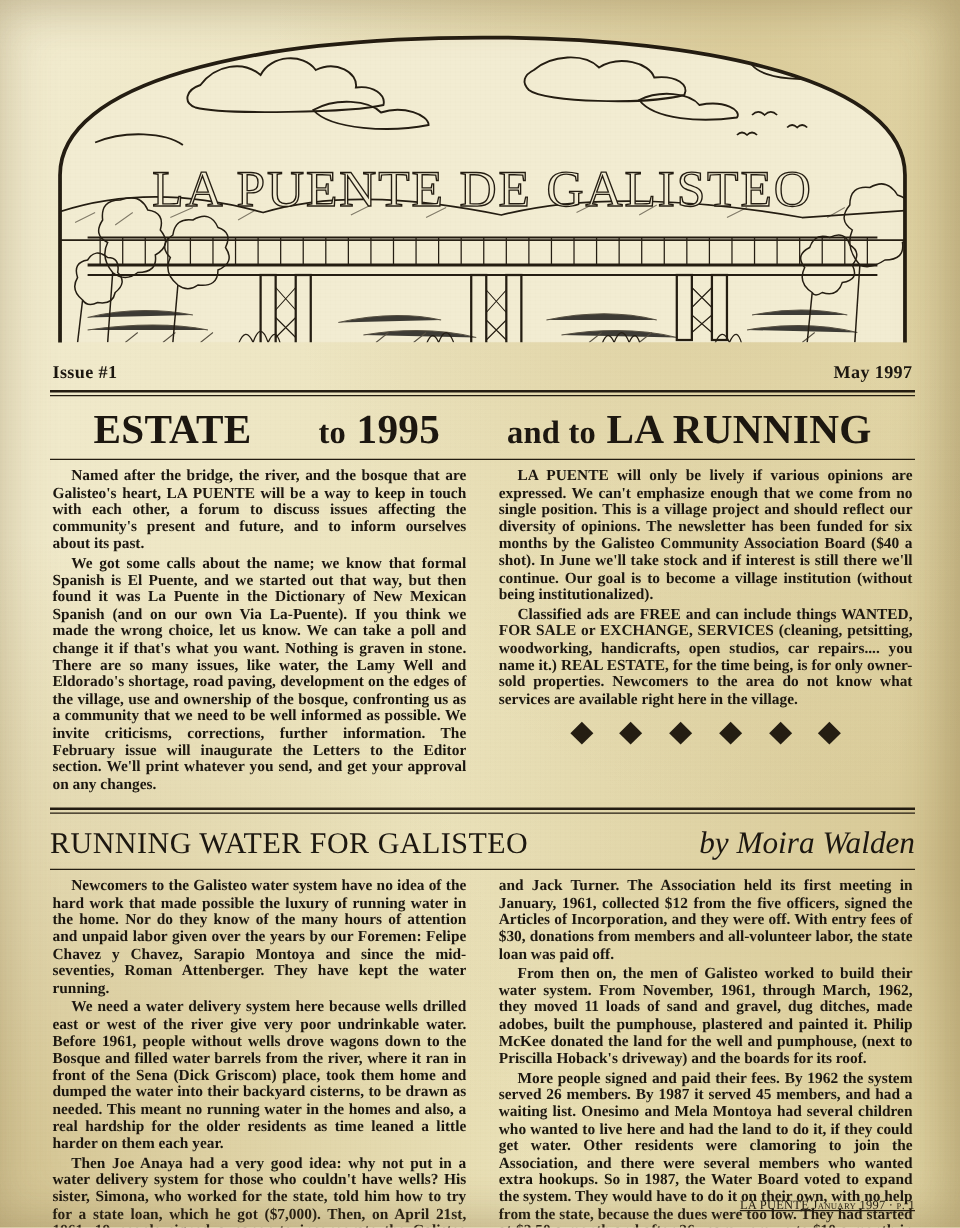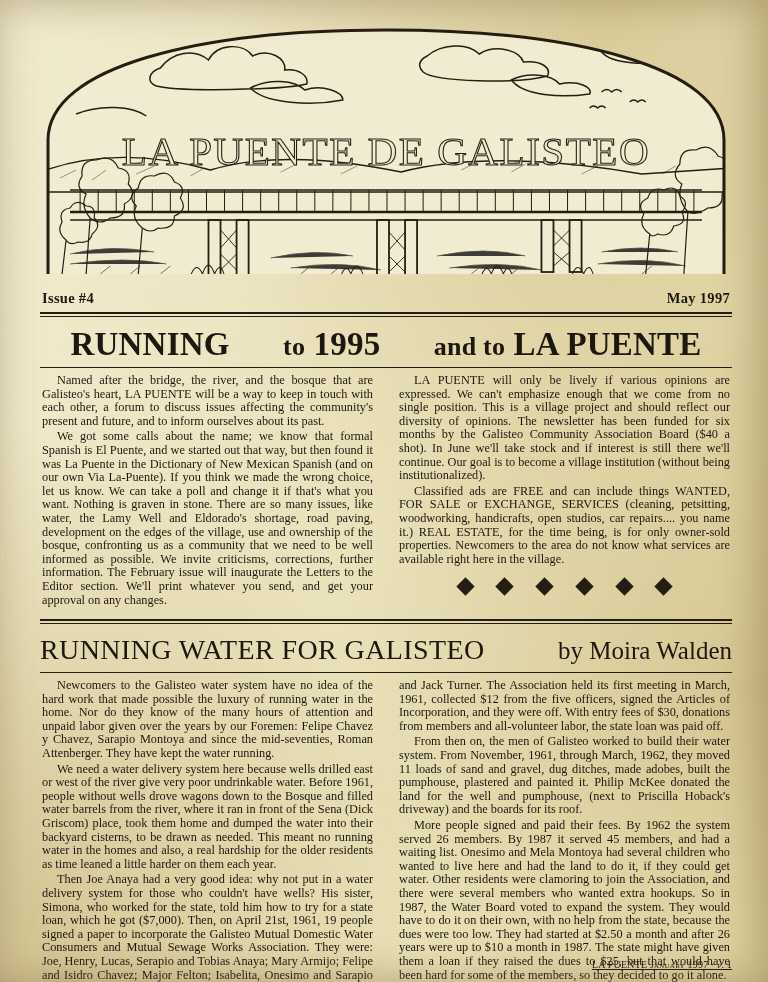--- a/index.html
+++ b/index.html
@@ -87,36 +87,37 @@
   }
   .headline-main .small { font-size: 26px; font-weight: bold; margin-left: 45px; }
 
   .section-head {
     display: flex;
     align-items: baseline;
     justify-content: space-between;
     margin: 10px 2px 6px 2px;
   }
   .section-head .title {
-    font-size: 28px;
+    font-size: 24px;
     letter-spacing: .4px;
   }
   .section-head .byline {
     font-size: 25px;
+    font-style: italic;
     font-family: "Liberation Serif", serif;
     margin-left: 43px;
   }
 
   
   .cols {
     display: flex;
     gap: 26px;
     margin: 6px 4px 0 4px;
   }
-  .col { width: 50%; }
+  .col { width: 50%; font-weight: bold; }
   .col p {
     margin: 0 0 2px 0;
     text-indent: 15px;
     text-align: justify;
     font-size: 12.3px;
     line-height: 13.6px;
     font-family: "Liberation Serif", serif;
     hyphens: auto;
   }
   .col p.noindent { text-indent: 0; }
@@ -267,32 +268,32 @@
           <path d="M440,254 q5,-14 10,-2 q6,-16 12,0 q5,-12 9,2"></path>
           <path d="M530,254 q6,-16 12,-2 q6,-14 10,2"></path>
         </g>
       </g>
 
       <path d="M8,252 L8,118 C8,44 160,8 345,8 C530,8 682,44 682,118 L682,252" fill="none" stroke="#241d12" stroke-width="3"></path>
     </svg>
   </div>
 
   <div class="issue-bar">
-    <span>Issue #4</span>
+    <span>Issue #1</span>
     <span>May 1997</span>
   </div>
   <div class="rule-thick"></div>
   <div class="rule-thin"></div>
 
   <div class="headline-main">
-    <span>RUNNING</span>
+    <span>ESTATE</span>
     <span class="small">to</span>
     <span>1995</span>
     <span class="small">and to</span>
-    <span>LA PUENTE</span>
+    <span>LA RUNNING</span>
   </div>
   <div class="rule-thin"></div>
 
   <div class="cols">
     <div class="col">
       <p>Named after the bridge, the river, and the bosque that are Galisteo's heart, LA PUENTE will be a way to keep in touch with each other, a forum to discuss issues affecting the community's present and future, and to inform ourselves about its past.</p>
       <p>We got some calls about the name; we know that formal Spanish is El Puente, and we started out that way, but then found it was La Puente in the Dictionary of New Mexican Spanish (and on our own Via La-Puente). If you think we made the wrong choice, let us know. We can take a poll and change it if that's what you want. Nothing is graven in stone. There are so many issues, like water, the Lamy Well and Eldorado's shortage, road paving, development on the edges of the village, use and ownership of the bosque, confronting us as a community that we need to be well informed as possible. We invite criticisms, corrections, further information. The February issue will inaugurate the Letters to the Editor section. We'll print whatever you send, and get your approval on any changes.</p>
     </div>
     <div class="col">
       <p>LA PUENTE will only be lively if various opinions are expressed. We can't emphasize enough that we come from no single position. This is a village project and should reflect our diversity of opinions. The newsletter has been funded for six months by the Galisteo Community Association Board ($40 a shot). In June we'll take stock and if interest is still there we'll continue. Our goal is to become a village institution (without being institutionalized).</p>
@@ -319,21 +320,21 @@
   </div>
   <div class="rule-thin"></div>
 
   <div class="cols">
     <div class="col">
       <p>Newcomers to the Galisteo water system have no idea of the hard work that made possible the luxury of running water in the home. Nor do they know of the many hours of attention and unpaid labor given over the years by our Foremen: Felipe Chavez y Chavez, Sarapio Montoya and since the mid-seventies, Roman Attenberger. They have kept the water running.</p>
       <p>We need a water delivery system here because wells drilled east or west of the river give very poor undrinkable water. Before 1961, people without wells drove wagons down to the Bosque and filled water barrels from the river, where it ran in front of the Sena (Dick Griscom) place, took them home and dumped the water into their backyard cisterns, to be drawn as needed. This meant no running water in the homes and also, a real hardship for the older residents as time leaned a little harder on them each year.</p>
       <p>Then Joe Anaya had a very good idea: why not put in a water delivery system for those who couldn't have wells? His sister, Simona, who worked for the state, told him how to try for a state loan, which he got ($7,000). Then, on April 21st, 1961, 19 people signed a paper to incorporate the Galisteo Mutual Domestic Water Consumers and Mutual Sewage Works Association. They were: Joe, Henry, Lucas, Serapio and Tobias Anaya; Mary Armijo; Felipe and Isidro Chavez; Major Felton; Isabelita, Onesimo and Sarapio Montoya: Pedro Pena; Eloy, Ernesto and Sara Sena; Richard Stark</p>
     </div>
     <div class="col">
-      <p class="noindent">and Jack Turner. The Association held its first meeting in March, 1961, collected $12 from the five officers, signed the Articles of Incorporation, and they were off. With entry fees of $30, donations from members and all-volunteer labor, the state loan was paid off.</p>
+      <p class="noindent">and Jack Turner. The Association held its first meeting in January, 1961, collected $12 from the five officers, signed the Articles of Incorporation, and they were off. With entry fees of $30, donations from members and all-volunteer labor, the state loan was paid off.</p>
       <p>From then on, the men of Galisteo worked to build their water system. From November, 1961, through March, 1962, they moved 11 loads of sand and gravel, dug ditches, made adobes, built the pumphouse, plastered and painted it. Philip McKee donated the land for the well and pumphouse, (next to Priscilla Hoback's driveway) and the boards for its roof.</p>
       <p>More people signed and paid their fees. By 1962 the system served 26 members. By 1987 it served 45 members, and had a waiting list. Onesimo and Mela Montoya had several children who wanted to live here and had the land to do it, if they could get water. Other residents were clamoring to join the Association, and there were several members who wanted extra hookups. So in 1987, the Water Board voted to expand the system. They would have to do it on their own, with no help from the state, because the dues were too low. They had started at $2.50 a month and after 26 years were up to $10 a month in 1987. The state might have given them a loan if they raised the dues to $25, but that would have been hard for some of the members, so they decided to go it alone.</p>
 
     </div>
   </div>
 
   <div class="footer">LA PUENTE January 1997 · p. 1</div>
 </div>
 
 <div class="grain"></div>

